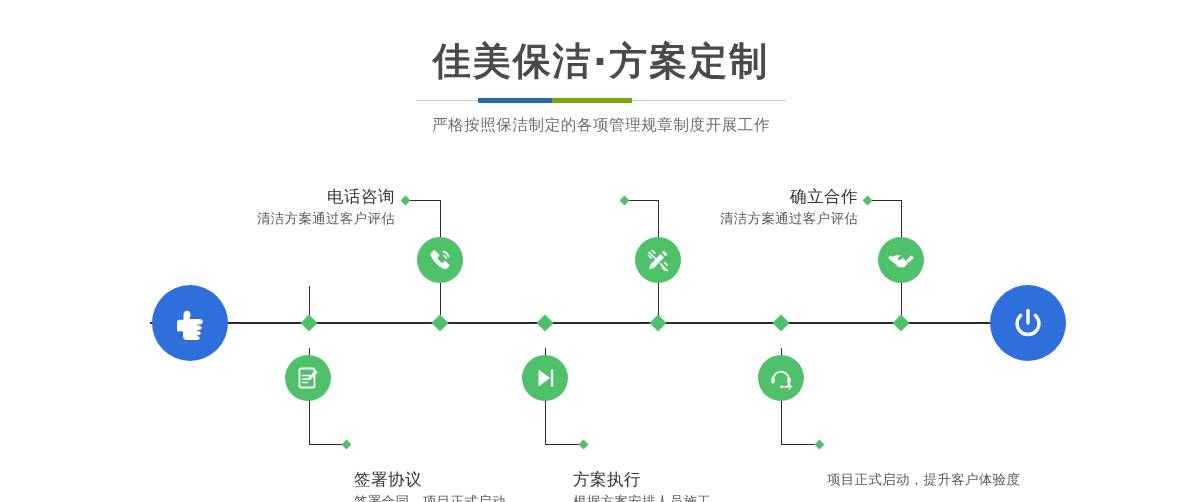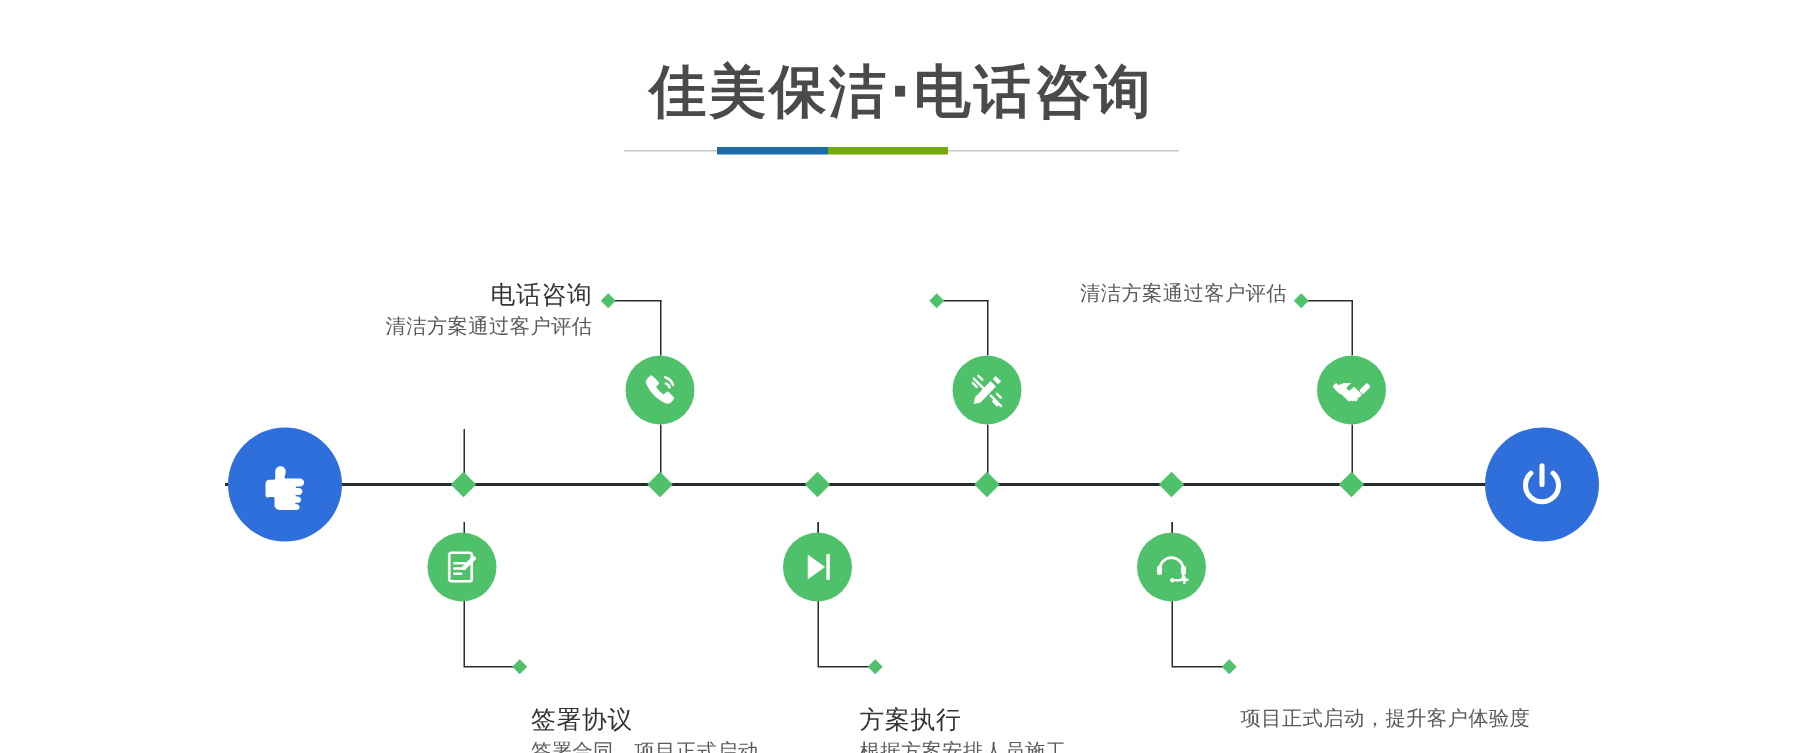--- a/index.html
+++ b/index.html
@@ -170,28 +170,29 @@
   }
   .label.above { text-align: right; }
   .label.below { text-align: left; margin-top: 39px; }
 </style>
 </head>
 <body>
 
 <div id="page">
 
   <div class="header">
-    <h1 class="main-title">佳美保洁·电话咨询</h1>
+    <h1 class="main-title">佳美保洁·方案定制</h1>
 
     <div class="divider-wrap">
       <div class="divider-line"></div>
       <div class="divider-seg blue"></div>
       <div class="divider-seg green"></div>
     </div>
 
+    <p class="subtitle">严格按照保洁制定的各项管理规章制度开展工作</p>
   </div>
 
   <div class="timeline">
 
     <div class="axis"></div>
 
     <div class="endpoint start">
       <span>
         <svg width="42" height="42" viewBox="0 0 42 42" aria-hidden="true">
           <path fill="#ffffff" d="M8 20.5c0-1.5 1.1-2.7 2.6-2.7h2.9c.6 0 1-.4 1-1v-4.4c0-2 1.6-3.6 3.6-3.6 1.9 0 3.4 1.5 3.4 3.4 0 1.3-.3 2.6-.8 3.8-.2.5.2 1 .7 1H31c1.5 0 2.8 1.2 2.8 2.7s-1.3 2.7-2.8 2.7h-2.4c-.3 0-.5.2-.5.5s.2.5.5.5h1.6c1.3 0 2.4 1 2.4 2.3s-1.1 2.3-2.4 2.3h-1.7c-.3 0-.5.2-.5.5s.2.5.5.5h1c1.2 0 2.2 1 2.2 2.1s-1 2.1-2.2 2.1h-1.2c-.3 0-.5.2-.5.5s.2.5.5.5h.4c1.1 0 2 .9 2 1.9 0 1.1-.9 1.9-2 1.9H17.5c-1.9 0-3.5-1.5-3.5-3.4v-4.3c0-.6-.4-1-1-1h-2.4C9.1 30.3 8 29.1 8 27.6V20.5z"></path>
@@ -295,20 +296,21 @@
           <rect x="21.2" y="9.4" width="3.6" height="7.4" rx="1" transform="rotate(45 23 13)" fill="#ffffff"></rect>
         </svg>
       </span>
     </div>
     <div class="diamond" style="left:895px; top:317px;"></div>
     <div class="stem" style="left:901px; top:283px; height:40px;"></div>
     <div class="elbow-v" style="left:901px; top:200px; height:37px;"></div>
     <div class="elbow-h" style="left:868px; top:200px; width:34px;"></div>
     <div class="tip" style="left:864px; top:197px;"></div>
     <div class="label above" style="left:613px; top:186px; width:245px;">
+      <div class="lb-title">确立合作</div>
       <div class="lb-desc">清洁方案通过客户评估</div>
     </div>
 
     <div class="node" style="left:758px; top:355px;">
       <span>
         <svg width="28" height="28" viewBox="0 0 28 28" aria-hidden="true">
           <path d="M6.2 15.5a7.8 7.8 0 1 1 15.6 0" fill="none" stroke="#ffffff" stroke-width="1.8" stroke-linecap="round"></path>
           <rect x="4.3" y="13.2" width="3.4" height="6.2" rx="1.6" fill="#ffffff"></rect>
           <rect x="20.3" y="13.2" width="3.4" height="6.2" rx="1.6" fill="#ffffff"></rect>
           <path d="M21.7 19.4v1.1a2.3 2.3 0 0 1-2.3 2.3h-2.6" fill="none" stroke="#ffffff" stroke-width="1.6" stroke-linecap="round"></path>

